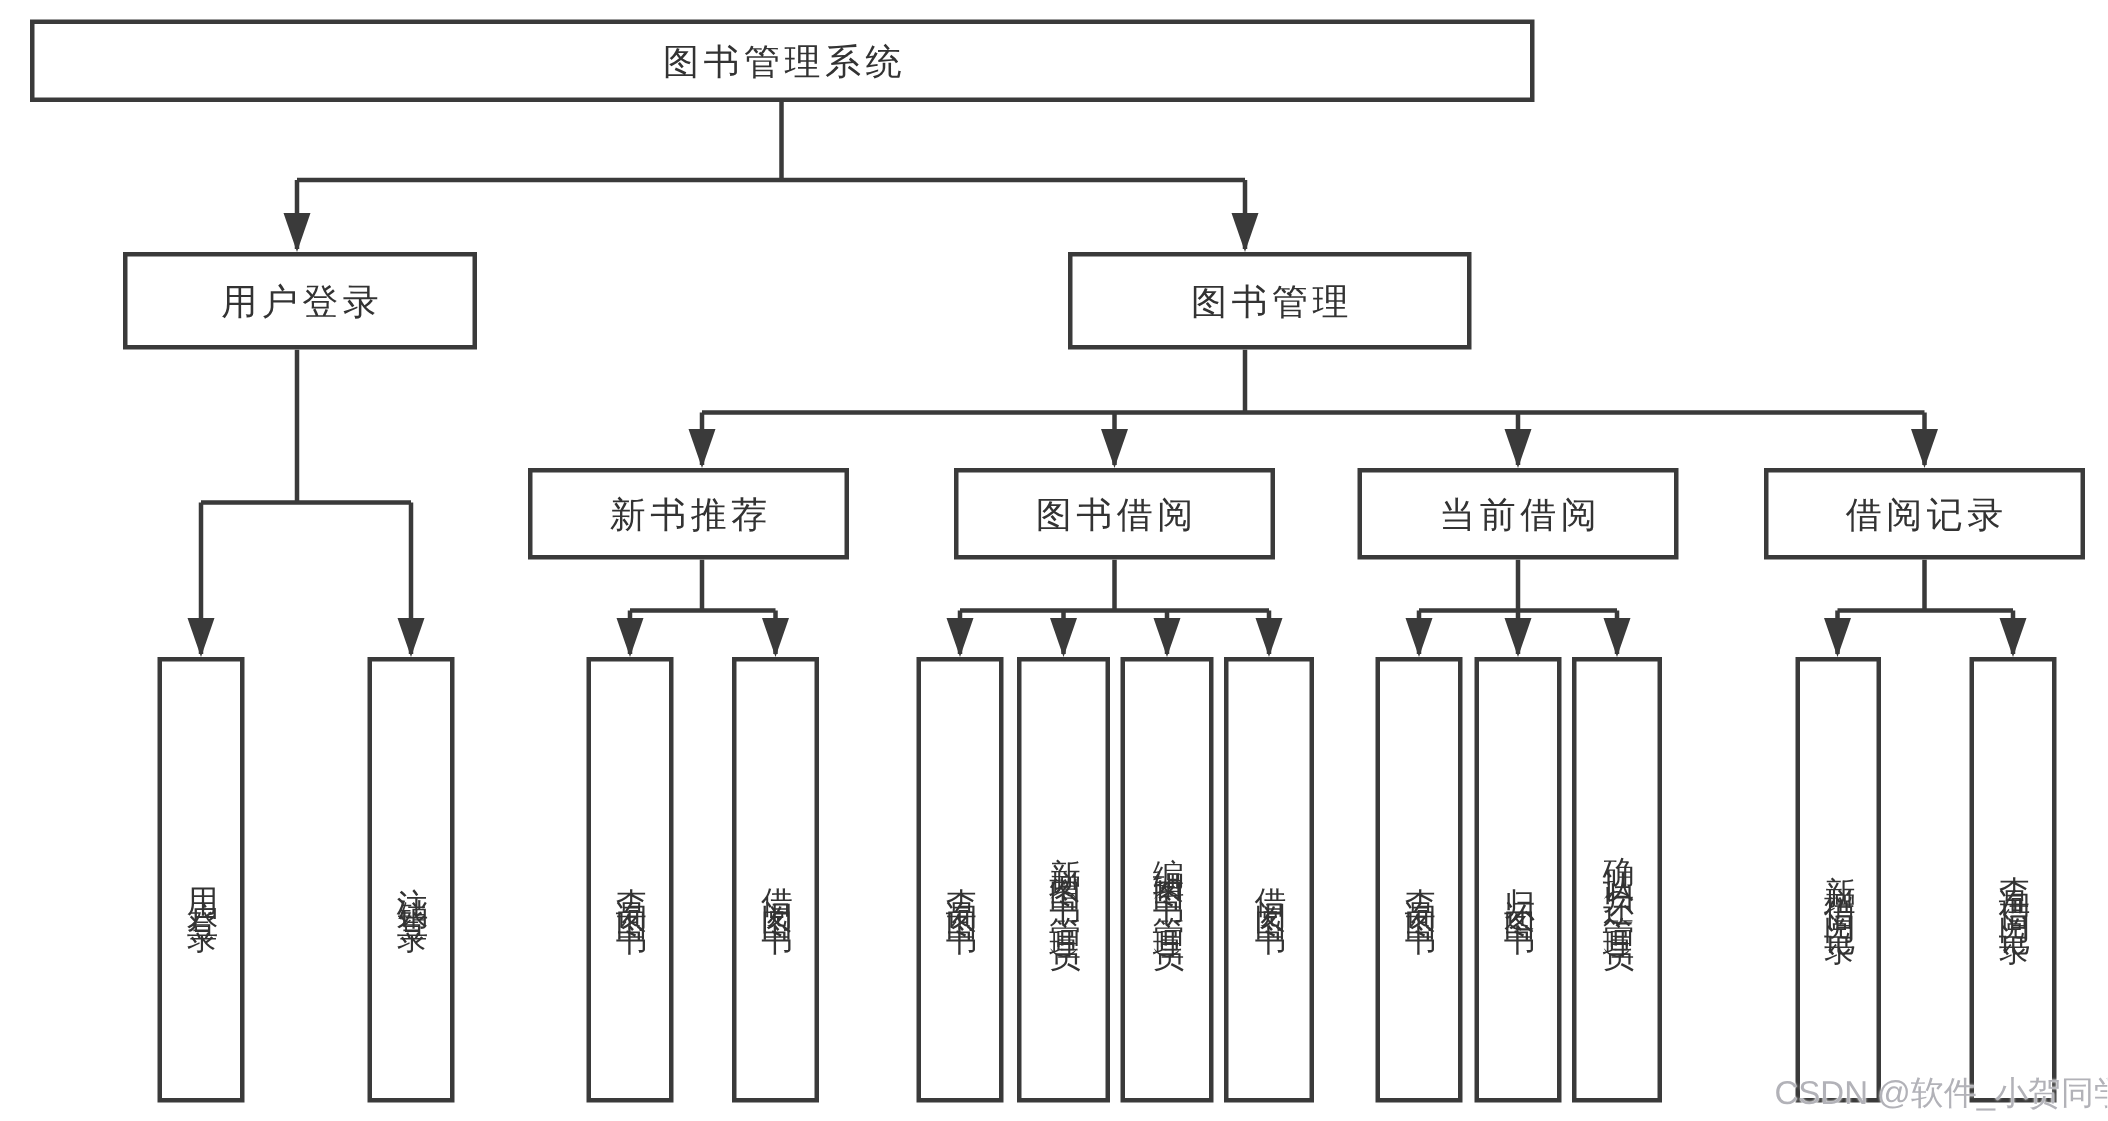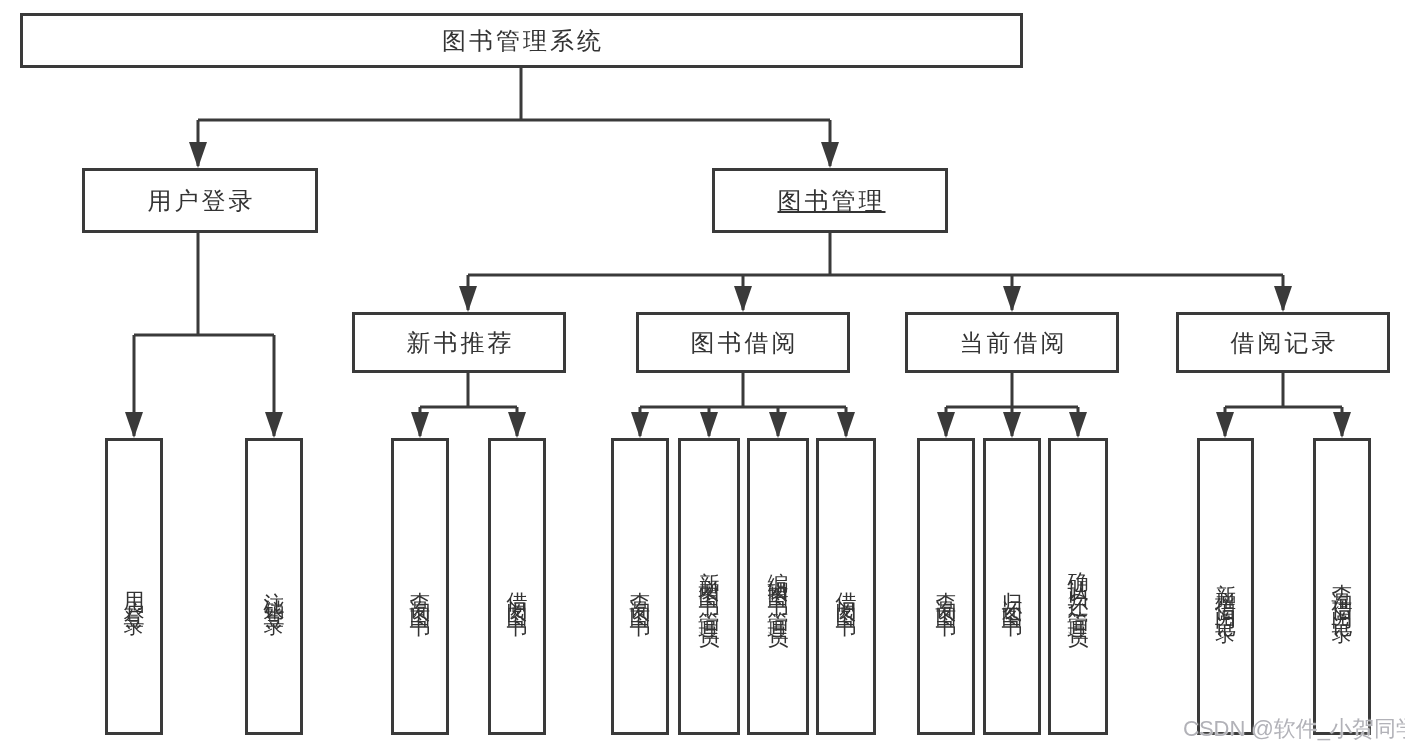--- a/index.html
+++ b/index.html
@@ -41,21 +41,21 @@
     text-orientation: mixed;
     font-size: 21px;
     letter-spacing: 8px;
     margin-bottom: -8px;
     color: #333333;
     white-space: nowrap;
   }
   
   .n-root  { left: 20px;  top: 13px;  width: 1003px; height: 55px; }
   .n-l2a   { left: 82px;  top: 168px; width: 236px;  height: 65px; }
-  .n-l2b   { left: 712px; top: 168px; width: 236px;  height: 65px; text-decoration: underline; }
+  .n-l2b   { left: 712px; top: 168px; width: 269px;  height: 65px; }
   .n-l3    { top: 312px; height: 61px; width: 214px; }
   .n-l3a   { left: 352px; }
   .n-l3b   { left: 636px; }
   .n-l3c   { left: 905px; }
   .n-l3d   { left: 1176px; }
   .leaf    { top: 438px; height: 297px; }
   .lf-login   { left: 105px;  width: 58px; }
   .lf-logout  { left: 245px;  width: 58px; }
   .lf-a1      { left: 391px;  width: 58px; }
   .lf-a2      { left: 488px;  width: 58px; }

